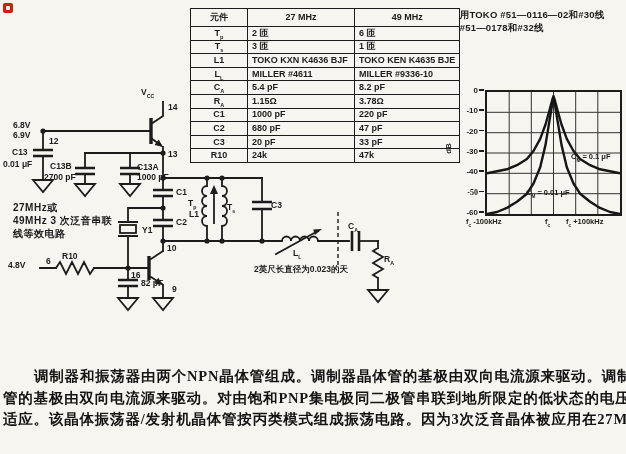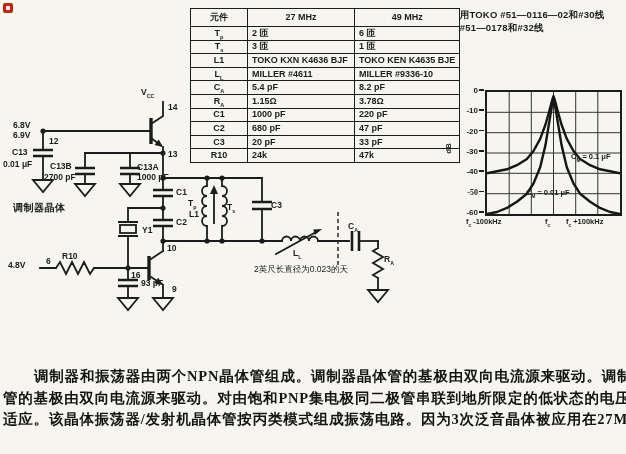--- a/index.html
+++ b/index.html
@@ -44,21 +44,21 @@
   .plate{stroke:#1c1c1c;stroke-width:2.6;fill:none;}
   .coil{stroke:#1c1c1c;stroke-width:1.8;fill:none;}
   .gnd{stroke:#1c1c1c;stroke-width:1.8;fill:none;}
   .dash{stroke:#1c1c1c;stroke-width:1.4;fill:none;stroke-dasharray:4 3;}
   .dot{fill:#1c1c1c;stroke:none;}
   .ah{fill:#1c1c1c;stroke:none;}
   .xtal{stroke:#1c1c1c;stroke-width:1.8;fill:none;}
   .sch-label{position:absolute;font-size:8.5px;font-weight:700;white-space:nowrap;}
   .crystal-note{position:absolute;left:13px;top:201px;font-size:10px;font-weight:700;
                 line-height:13px;letter-spacing:.5px;}
-  .antenna-note{position:absolute;left:254px;top:263px;font-size:8.5px;font-weight:400;line-height:12.5px;}
+  .antenna-note{position:absolute;left:254px;top:263px;font-size:8.5px;font-weight:700;line-height:12.5px;}
 
   
   .paragraph{position:absolute;left:3px;top:366px;width:621px;font-family:"Liberation Serif",serif;
              font-size:14.5px;font-weight:700;line-height:21.5px;letter-spacing:.8px;color:#141414;}
   .paragraph .ln{white-space:nowrap;}
   .paragraph .ln:first-child{text-indent:31px;}
 </style>
 </head>
 <body>
 
@@ -267,34 +267,36 @@
     <span class="sch-label" style="left:44px;top:172px">2700 pF</span>
     <span class="sch-label" style="left:137px;top:162px">C13A</span>
     <span class="sch-label" style="left:137px;top:172px">1000 pF</span>
     <span class="sch-label" style="left:176px;top:187px">C1</span>
     <span class="sch-label" style="left:176px;top:217px">C2</span>
     <span class="sch-label" style="left:142px;top:225px">Y1</span>
     <span class="sch-label" style="left:8px;top:260px">4.8V</span>
     <span class="sch-label" style="left:46px;top:256px">6</span>
     <span class="sch-label" style="left:62px;top:251px">R10</span>
     <span class="sch-label" style="left:131px;top:270px">16</span>
-    <span class="sch-label" style="left:141px;top:278px">93 pF</span>
+    <span class="sch-label" style="left:141px;top:278px">82 pF</span>
     <span class="sch-label" style="left:167px;top:243px">10</span>
     <span class="sch-label" style="left:172px;top:284px">9</span>
     <span class="sch-label" style="left:188px;top:198px">T<sub>p</sub></span>
     <span class="sch-label" style="left:189px;top:209px">L1</span>
     <span class="sch-label" style="left:227px;top:202px">T<sub>s</sub></span>
     <span class="sch-label" style="left:271px;top:200px">C3</span>
     <span class="sch-label" style="left:293px;top:248px">L<sub>L</sub></span>
     <span class="sch-label" style="left:348px;top:221px">C<sub>A</sub></span>
     <span class="sch-label" style="left:384px;top:254px">R<sub>A</sub></span>
   </div>
 
   <div class="crystal-note">
-      <div class="ln">调制器晶体</div>
+      <div class="ln">27MHz或</div>
+      <div class="ln">49MHz 3 次泛音串联</div>
+      <div class="ln">线等效电路</div>
     </div>
   <div class="antenna-note">
       <div class="ln">2英尺长直径为0.023的天</div>
     </div>
 
   <div class="paragraph">
       <div class="ln">调制器和振荡器由两个NPN晶体管组成。调制器晶体管的基极由双向电流源来驱动。调制器晶体</div>
       <div class="ln">管的基极由双向电流源来驱动。对由饱和PNP集电极同二极管串联到地所限定的低状态的电压范围均</div>
       <div class="ln">适应。该晶体振荡器/发射机晶体管按丙类模式组成振荡电路。因为3次泛音晶体被应用在27MHz或</div>
     </div>

